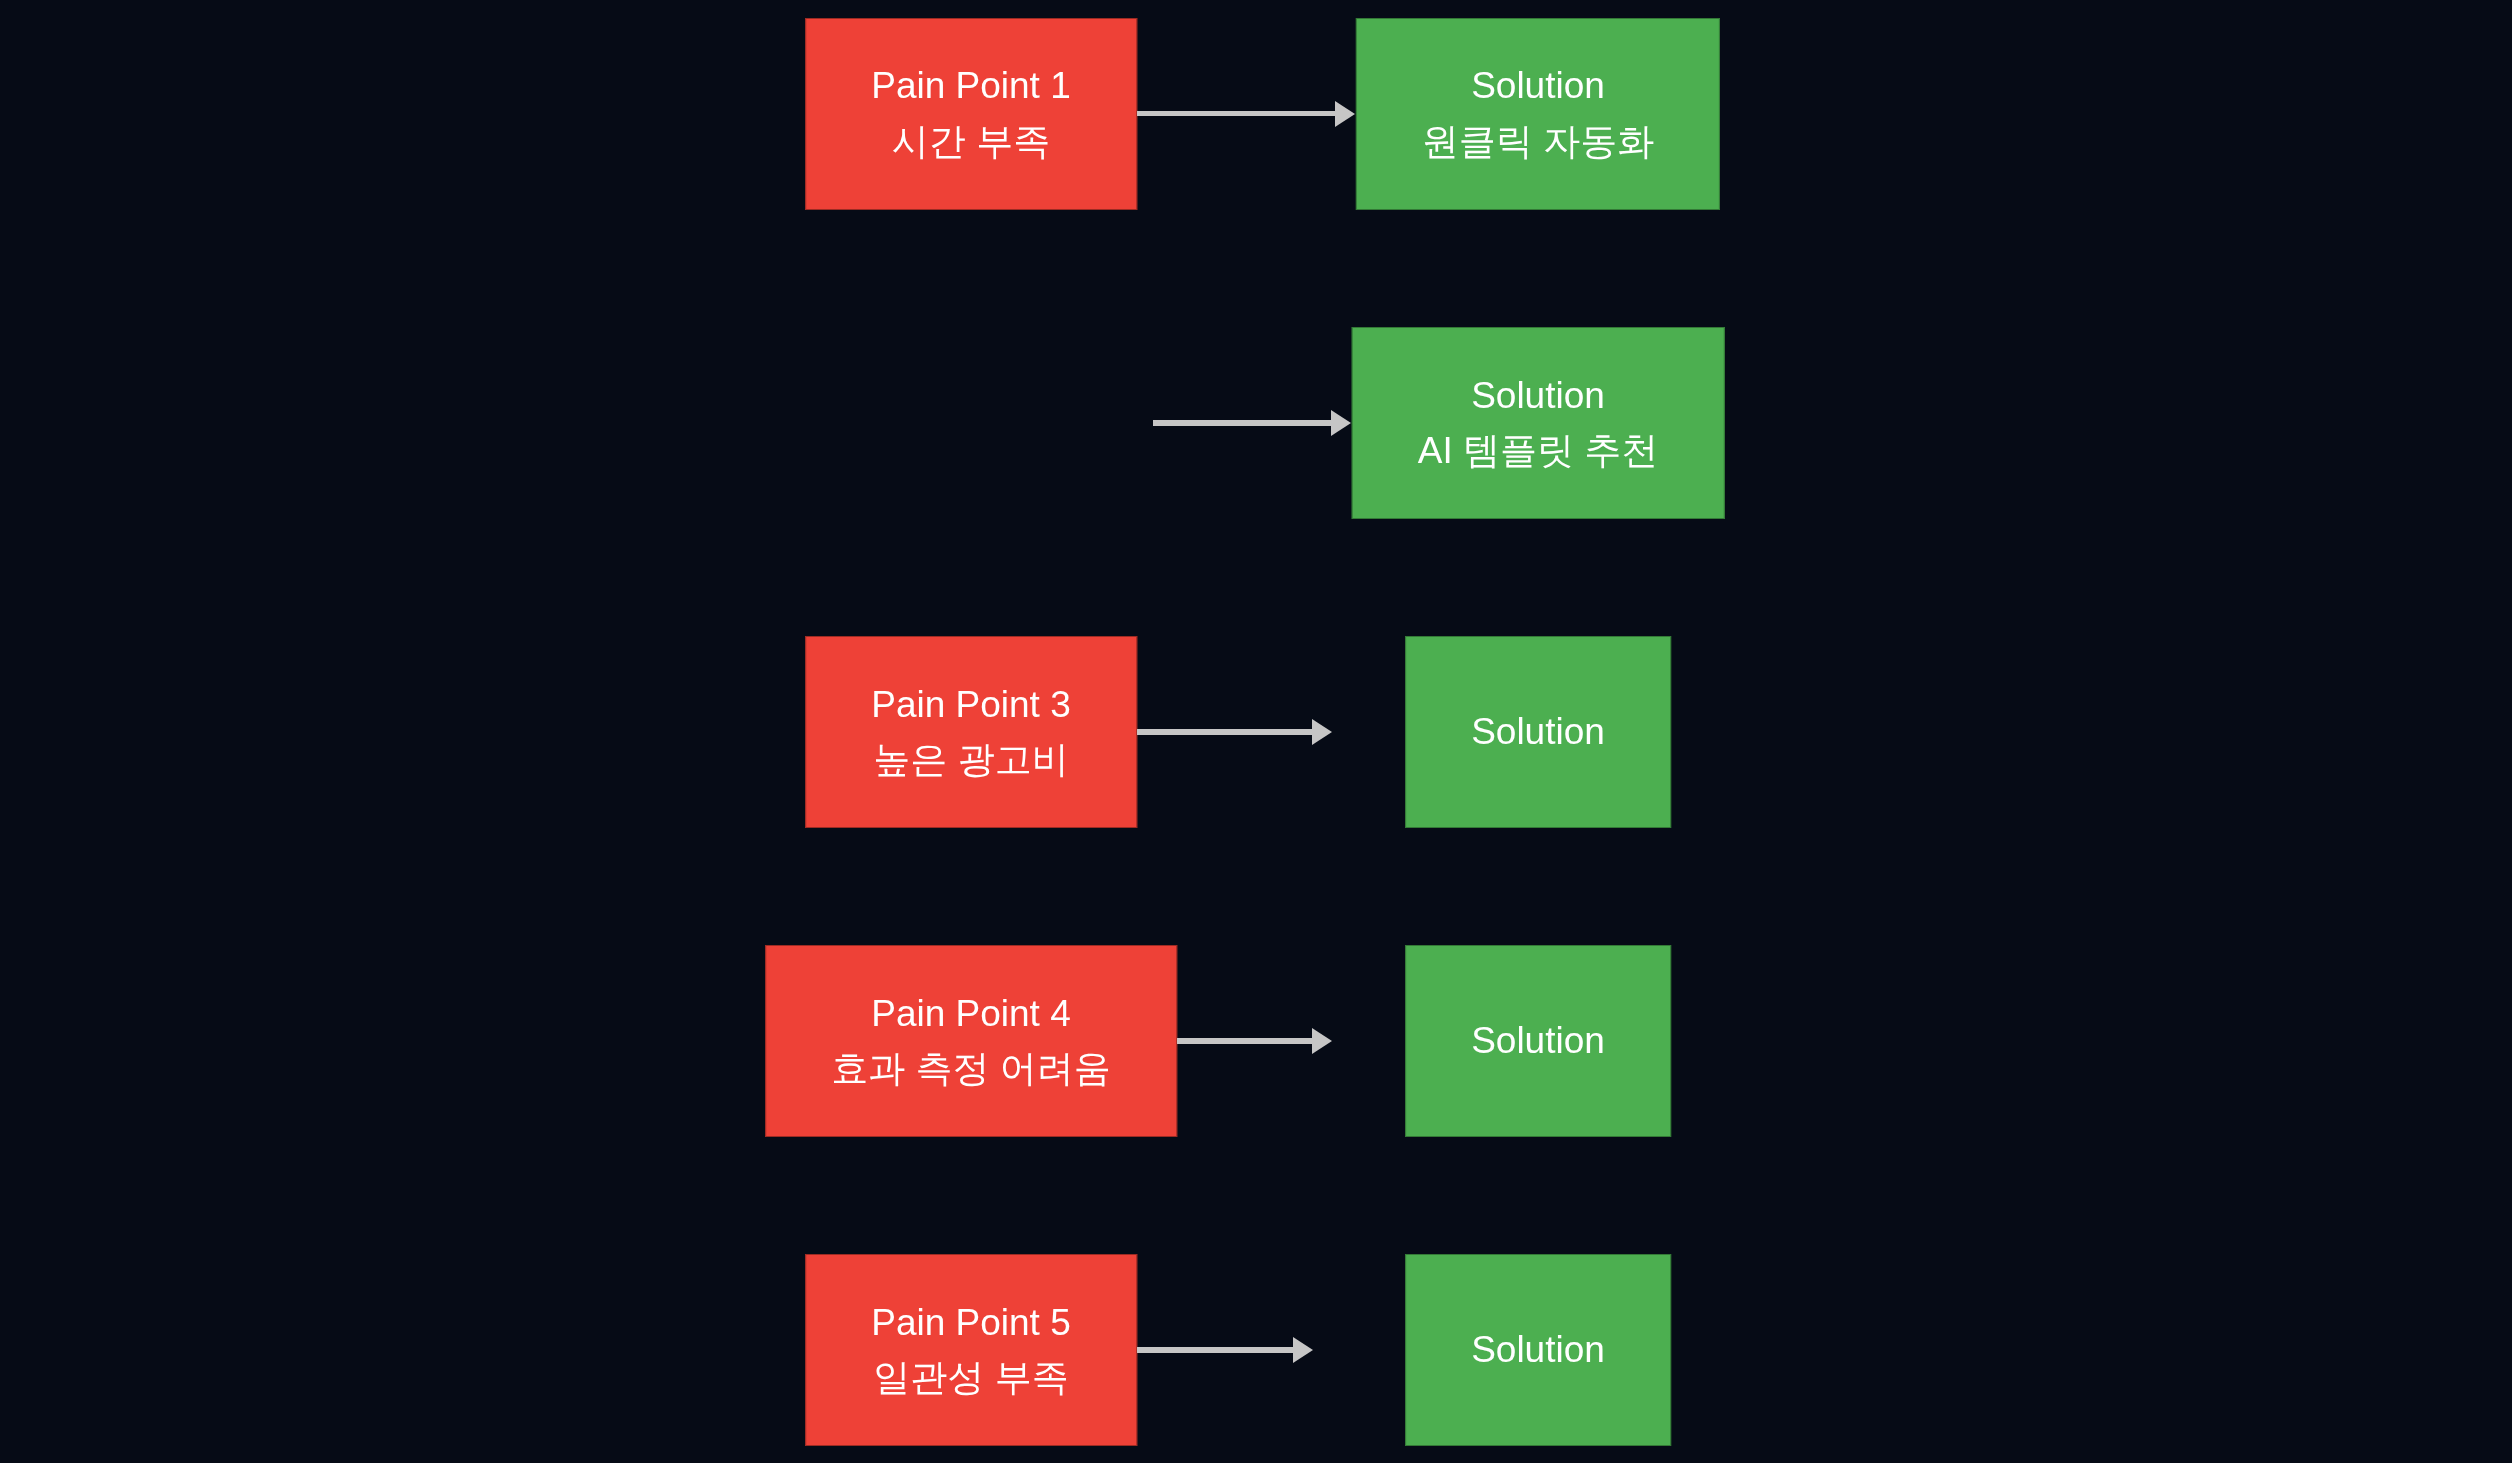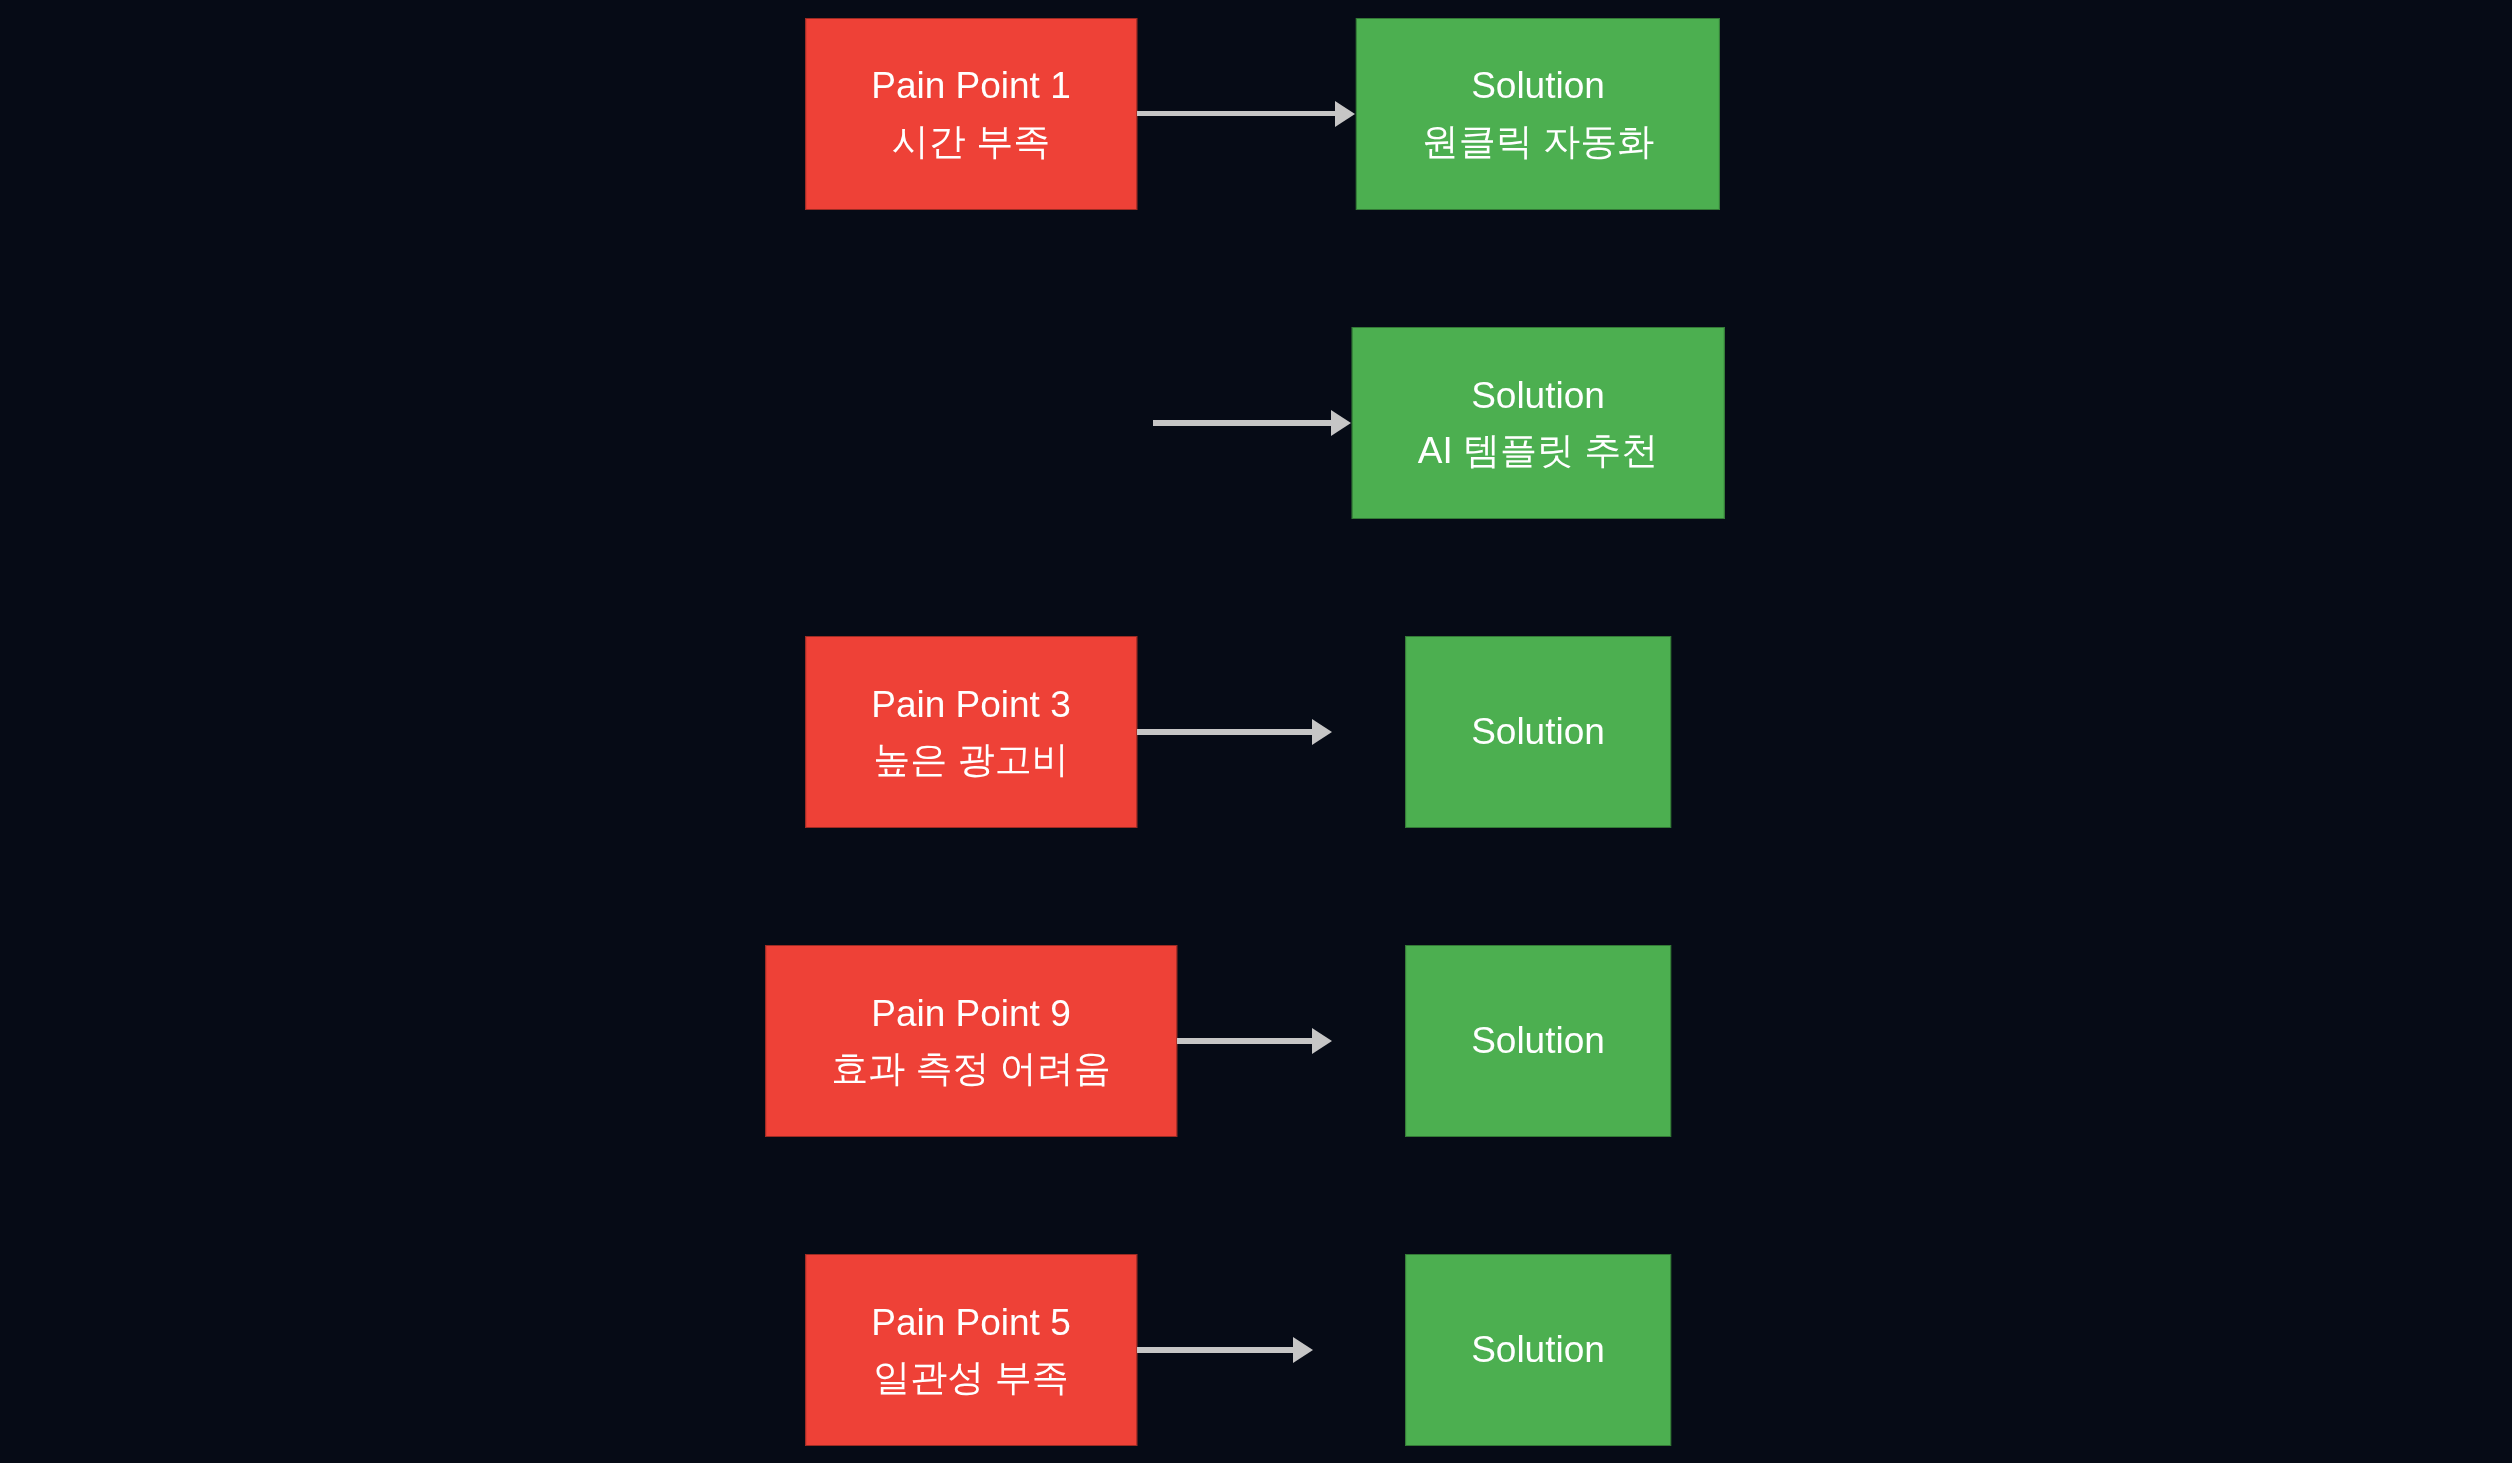--- a/index.html
+++ b/index.html
@@ -108,21 +108,21 @@
       <div class="arrow-line"></div>
       <div class="arrow-head"></div>
     </div>
     <div class="node solution">
       <div>Solution</div>
     </div>
   </div>
 
   <div class="row" style="top: 945px;">
     <div class="node pain">
-      <div>Pain Point 9</div>
+      <div>Pain Point 4</div>
       <div>효과 측정 어려움</div>
     </div>
     <div class="arrow" style="left: 1177px; width: 155px;">
       <div class="arrow-line"></div>
       <div class="arrow-head"></div>
     </div>
     <div class="node solution">
       <div>Solution</div>
     </div>
   </div>

